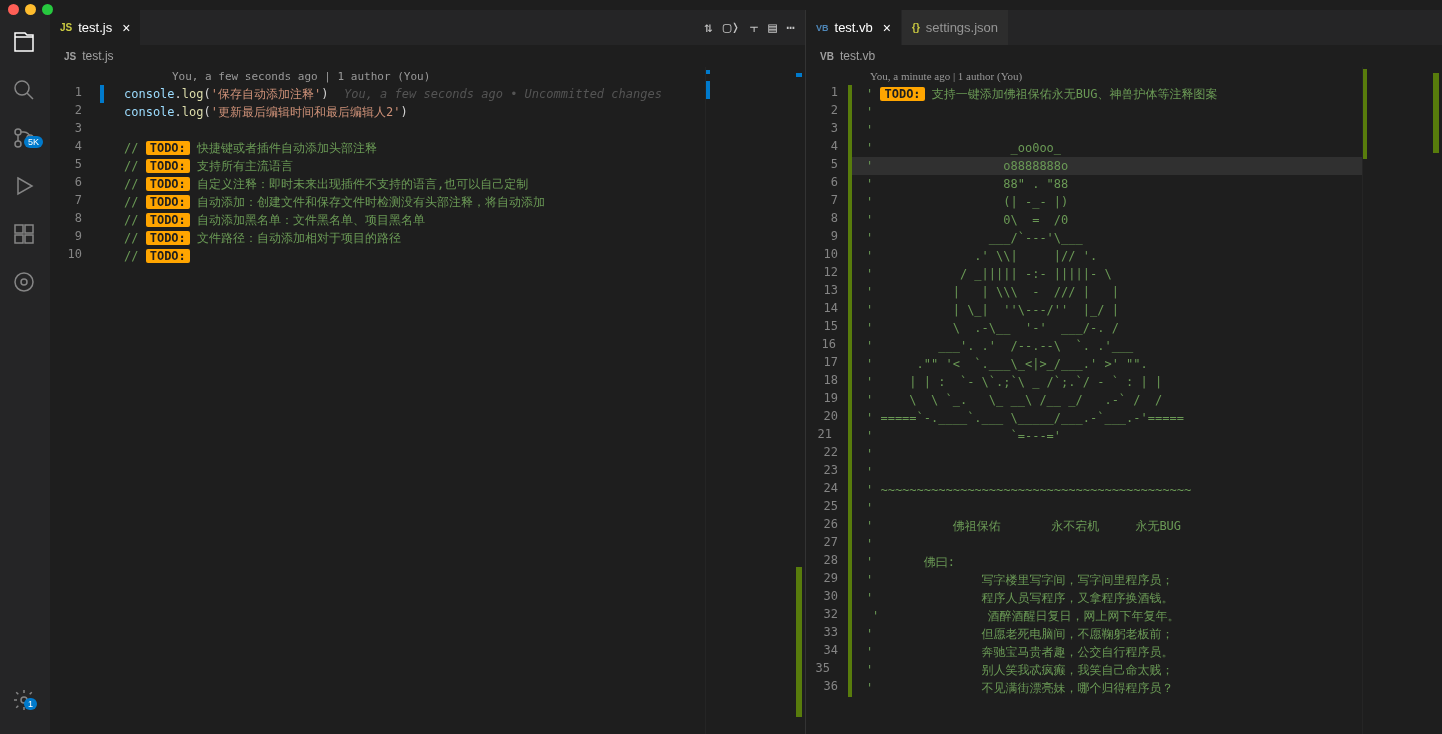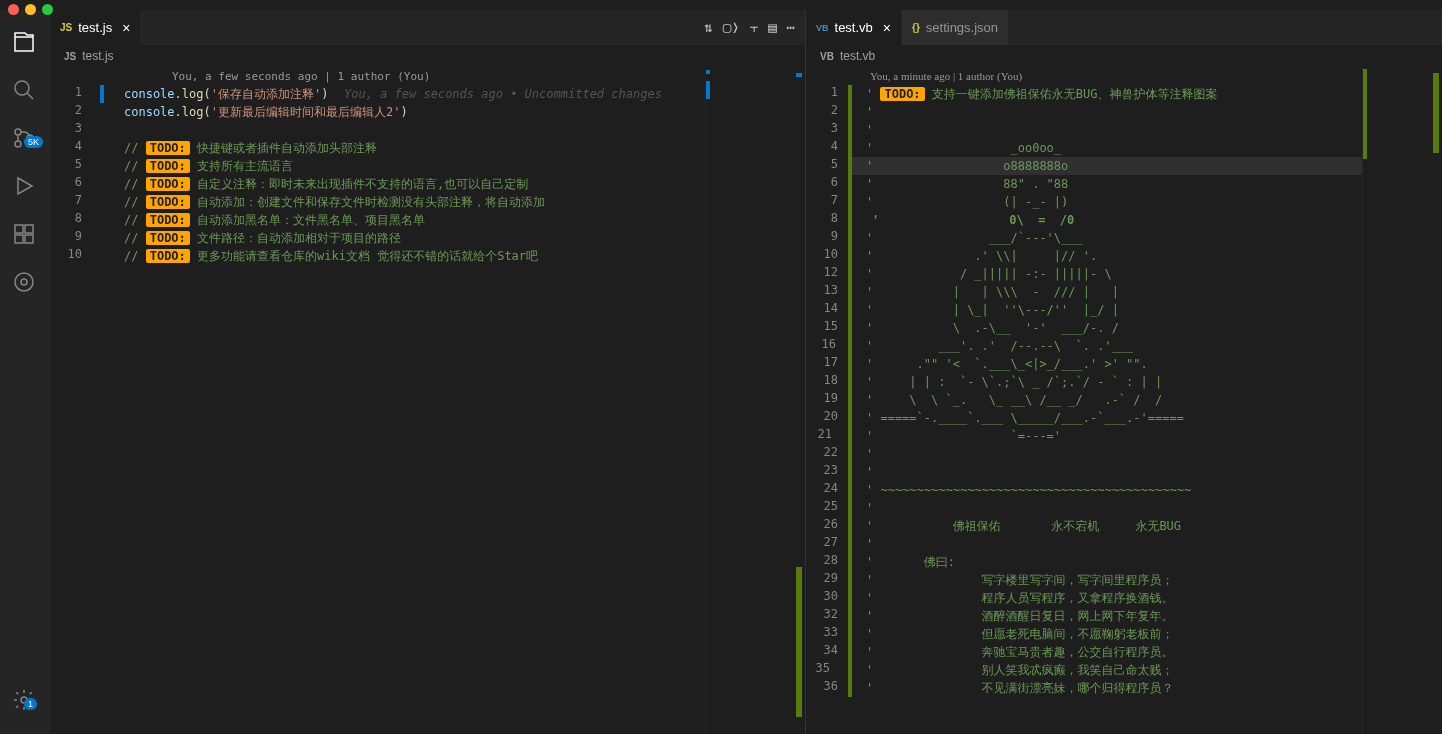--- a/index.html
+++ b/index.html
@@ -341,21 +341,21 @@
                 <div class="code-line" style="padding-left:20px;"><span class="comment">// </span><span class="todo-badge">TODO:</span><span class="comment"> 自动添加黑名单：文件黑名单、项目黑名单</span></div>
               </div>
               <div class="line-row">
                 <div class="ln">9</div>
                 <div class="marker"></div>
                 <div class="code-line" style="padding-left:20px;"><span class="comment">// </span><span class="todo-badge">TODO:</span><span class="comment"> 文件路径：自动添加相对于项目的路径</span></div>
               </div>
               <div class="line-row">
                 <div class="ln">10</div>
                 <div class="marker"></div>
-                <div class="code-line" style="padding-left:20px;"><span class="comment">// </span><span class="todo-badge">TODO:</span><span class="comment"> 更多功能请查看仓库的wiki文档 觉得还不错的话就给个Star吧</span></div>
+                <div class="code-line" style="padding-left:20px;"><span class="comment">// </span><span class="todo-badge">TODO:</span></div>
               </div>
             </div>
         </div>
         <div class="minimap">
           <div class="minimap-bar left-blue" style="top:3px;height:4px;"></div>
           <div class="minimap-bar left-blue" style="top:14px;height:18px;"></div>
         </div>
         <div class="overview-ruler">
           <div class="mark" style="top:6px;background:#007acc;"></div>
           <div class="mark" style="top:500px;background:#587c0c;height:150px;"></div>
@@ -417,21 +417,21 @@
                 <div class="code-line " style="padding-left:14px;flex:1;"><span class="comment">'                  88" . "88</span></div>
               </div>
               <div class="line-row">
                 <div class="ln" style="width:42px;padding-right:10px;">7</div>
                 <div class="marker" style="background:#587c0c;"></div>
                 <div class="code-line " style="padding-left:14px;flex:1;"><span class="comment">'                  (| -_- |)</span></div>
               </div>
               <div class="line-row">
                 <div class="ln" style="width:42px;padding-right:10px;">8</div>
                 <div class="marker" style="background:#587c0c;"></div>
-                <div class="code-line " style="padding-left:20px;flex:1;font-weight:bold;"><span class="comment">'                  0\  =  /0</span></div>
+                <div class="code-line " style="padding-left:14px;flex:1;"><span class="comment">'                  0\  =  /0</span></div>
               </div>
               <div class="line-row">
                 <div class="ln" style="width:42px;padding-right:10px;">9</div>
                 <div class="marker" style="background:#587c0c;"></div>
                 <div class="code-line " style="padding-left:14px;flex:1;"><span class="comment">'                ___/`---'\___</span></div>
               </div>
               <div class="line-row">
                 <div class="ln" style="width:42px;padding-right:10px;">10</div>
                 <div class="marker" style="background:#587c0c;"></div>
                 <div class="code-line " style="padding-left:14px;flex:1;"><span class="comment">'              .' \\|     |// '.</span></div>
@@ -527,21 +527,21 @@
                 <div class="code-line " style="padding-left:14px;flex:1;"><span class="comment">'               写字楼里写字间，写字间里程序员；</span></div>
               </div>
               <div class="line-row">
                 <div class="ln" style="width:42px;padding-right:10px;">30</div>
                 <div class="marker" style="background:#587c0c;"></div>
                 <div class="code-line " style="padding-left:14px;flex:1;"><span class="comment">'               程序人员写程序，又拿程序换酒钱。</span></div>
               </div>
               <div class="line-row">
                 <div class="ln" style="width:42px;padding-right:10px;">32</div>
                 <div class="marker" style="background:#587c0c;"></div>
-                <div class="code-line " style="padding-left:14px;flex:1;"><span class="comment">'               酒醉酒醒日复日，网上网下年复年。</span></div>
+                <div class="code-line " style="padding-left:20px;flex:1;"><span class="comment">'               酒醉酒醒日复日，网上网下年复年。</span></div>
               </div>
               <div class="line-row">
                 <div class="ln" style="width:42px;padding-right:10px;">33</div>
                 <div class="marker" style="background:#587c0c;"></div>
                 <div class="code-line " style="padding-left:14px;flex:1;"><span class="comment">'               但愿老死电脑间，不愿鞠躬老板前；</span></div>
               </div>
               <div class="line-row">
                 <div class="ln" style="width:42px;padding-right:10px;">34</div>
                 <div class="marker" style="background:#587c0c;"></div>
                 <div class="code-line " style="padding-left:14px;flex:1;"><span class="comment">'               奔驰宝马贵者趣，公交自行程序员。</span></div>

